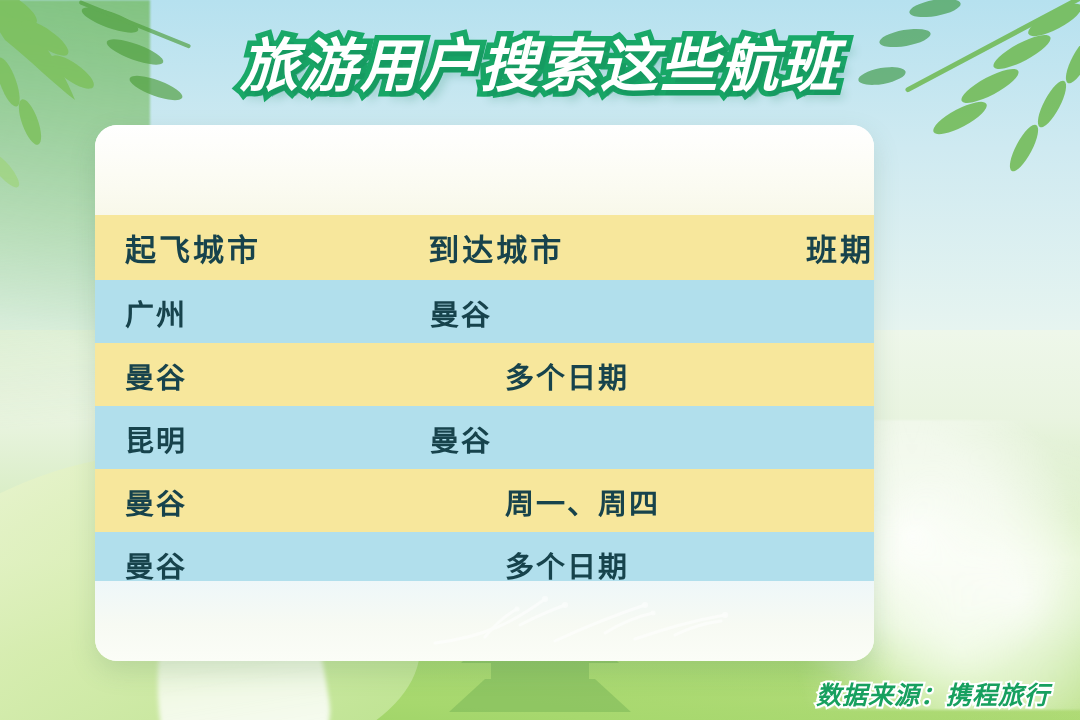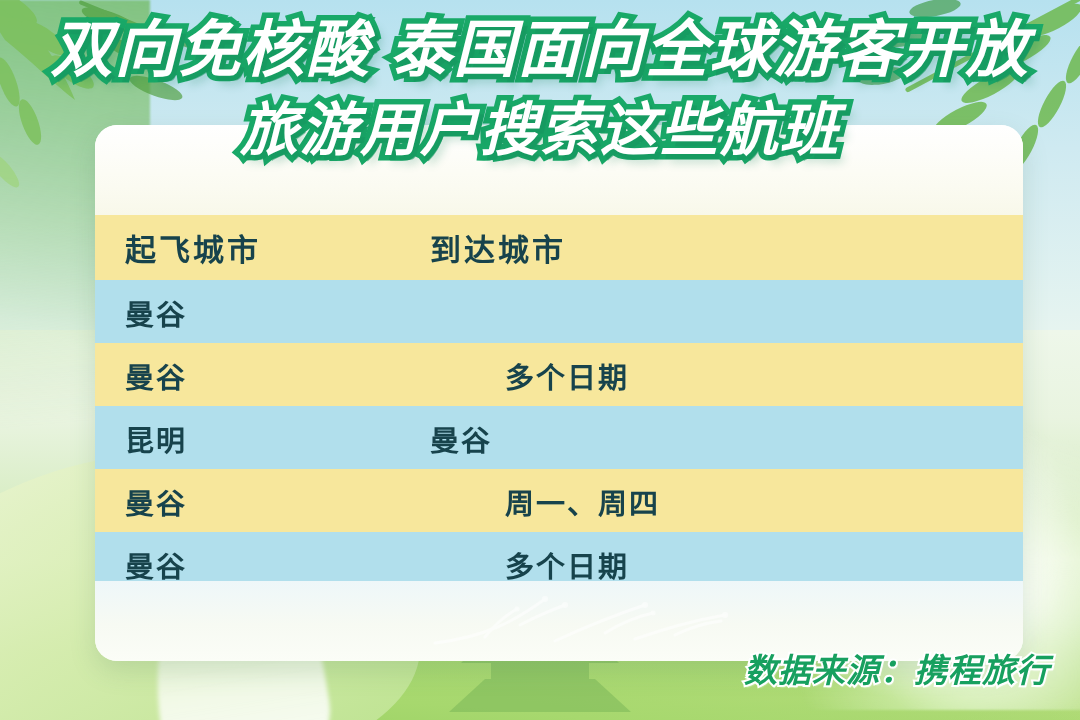--- a/index.html
+++ b/index.html
@@ -92,21 +92,21 @@
     text-shadow:
        4px 5px 0 rgba(22,150,95,.55),
        7px 8px 10px rgba(20,130,85,.30);
   }
   .title-1 { font-size:62px; }
   .title-2 { font-size:58px; margin-top:18px; }
 
   
   .card {
     position:absolute; left:95px; top:125px;
-    width:928px; height:536px;
+    width:779px; height:536px;
     border-radius:22px;
     overflow:hidden;
     background:linear-gradient(180deg,#ffffff 0%,#fdfdf6 55%,#f7fbf4 100%);
     box-shadow:0 10px 26px rgba(70,120,90,.18);
     z-index:4;
   }
   .card-watermark {
     position:absolute; right:20px; top:150px;
     width:230px; height:330px; opacity:.30;
   }
@@ -148,22 +148,22 @@
   .card-bottom {
     position:absolute; left:0; bottom:0; width:100%; height:80px;
     background:linear-gradient(180deg,#eef7f9 0%,#f7faf3 55%,#fbfdf7 100%);
   }
   .card-bottom-branch {
     position:absolute; left:330px; top:10px; width:330px; height:60px; opacity:.55;
   }
 
   
   .source {
-    position:absolute; right:30px; bottom:28px;
-    font-size:33px; font-weight:bold; font-style:italic;
+    position:absolute; right:30px; bottom:9px;
+    font-size:25px; font-weight:bold; font-style:italic;
     color:#17a05f; letter-spacing:1px;
     -webkit-text-stroke:4px #ffffff;
     paint-order:stroke fill;
     text-shadow:1px 2px 2px rgba(255,255,255,.9);
     z-index:7;
   }
 </style>
 </head>
 <body>
 
@@ -225,21 +225,20 @@
       <rect x="72" y="40" width="46" height="10"></rect>
       <polygon points="34,78 156,78 128,50 62,50"></polygon>
       <rect x="60" y="78" width="70" height="12"></rect>
       <polygon points="16,126 174,126 138,90 52,90"></polygon>
       <rect x="46" y="126" width="98" height="16"></rect>
       <polygon points="4,175 186,175 150,142 40,142"></polygon>
     </g>
   </svg>
 
   <div class="title-wrap">
-    <div class="title-line title-1">双向免核酸 泰国面向全球游客开放</div>
     <div class="title-line title-2">旅游用户搜索这些航班</div>
   </div>
 
   <div class="card">
     <div class="card-photo"></div>
 
     <svg class="card-watermark" viewBox="0 0 230 330">
       <g fill="#8fb9cf" opacity="0.45">
         <polygon points="60,60 170,60 150,34 80,34"></polygon>
         <rect x="86" y="60" width="58" height="14"></rect>
@@ -252,23 +251,25 @@
       </g>
     </svg>
 
     <div class="card-top"></div>
 
     <div class="table">
 
       <div class="row header band-y">
         <div class="cell c1">起飞城市</div>
         <div class="cell c2">到达城市</div>
+        <div class="cell c3">班期</div>
       </div>
 
       <div class="row band-b">
+        <div class="cell c1">广州</div>
         <div class="cell c2">曼谷</div>
       </div>
 
       <div class="row band-y">
         <div class="cell c2">曼谷</div>
         <div class="cell c3">多个日期</div>
       </div>
 
       <div class="row band-b">
         <div class="cell c1">昆明</div>

